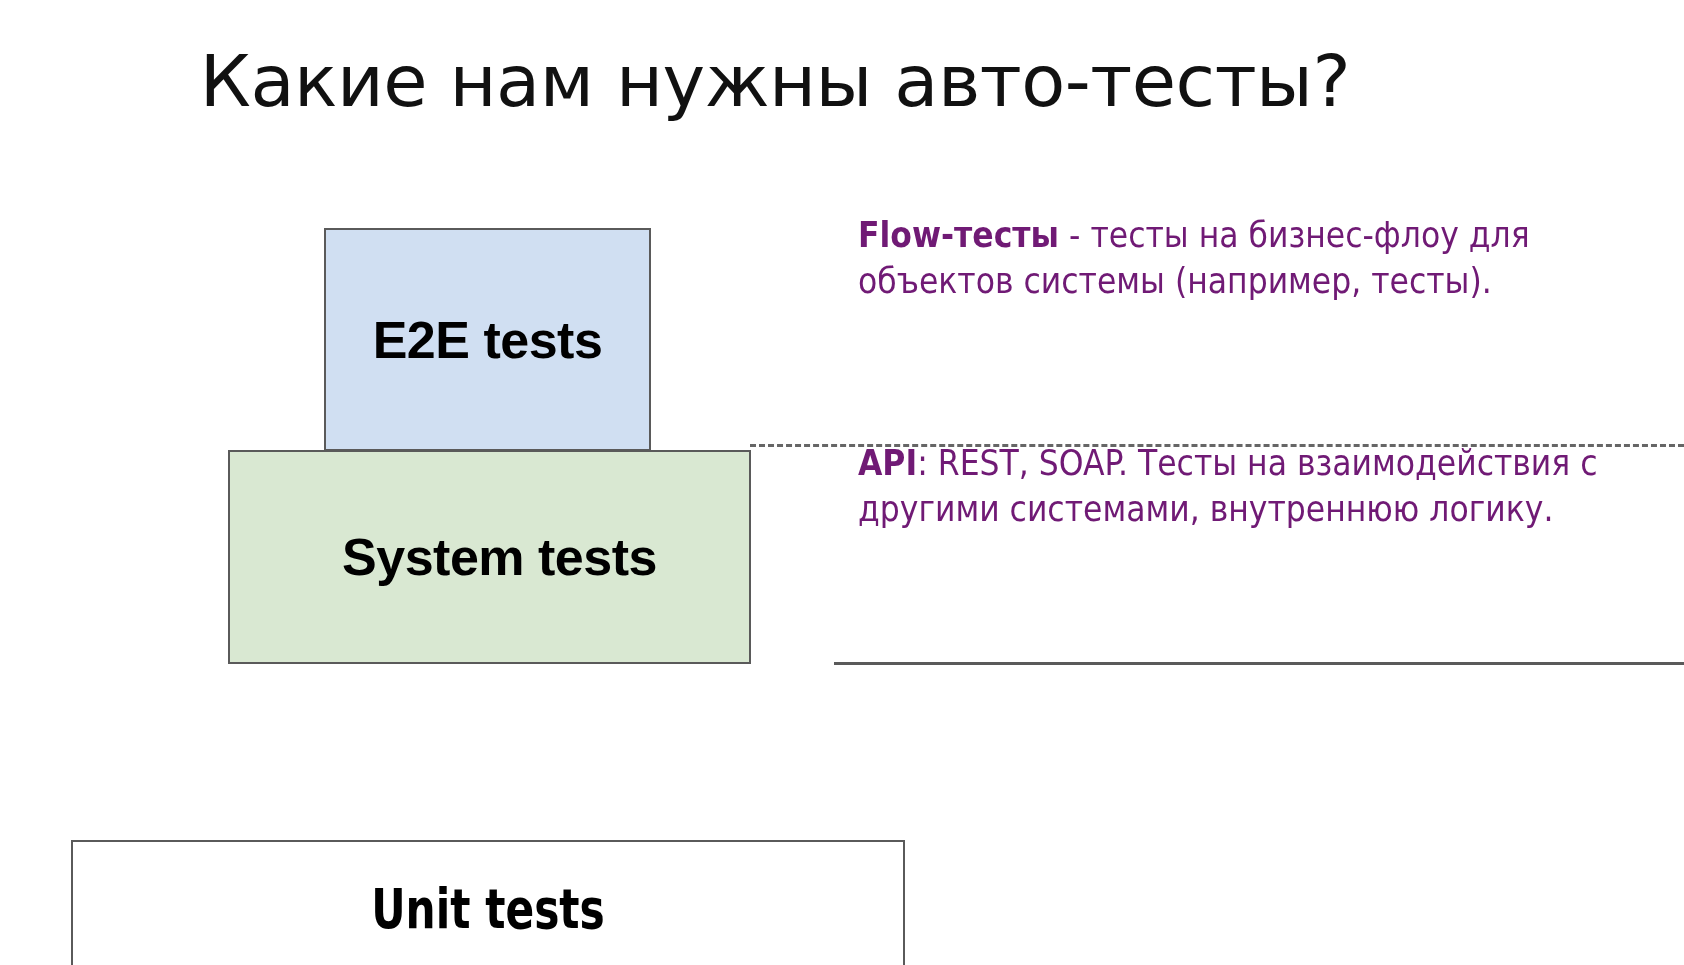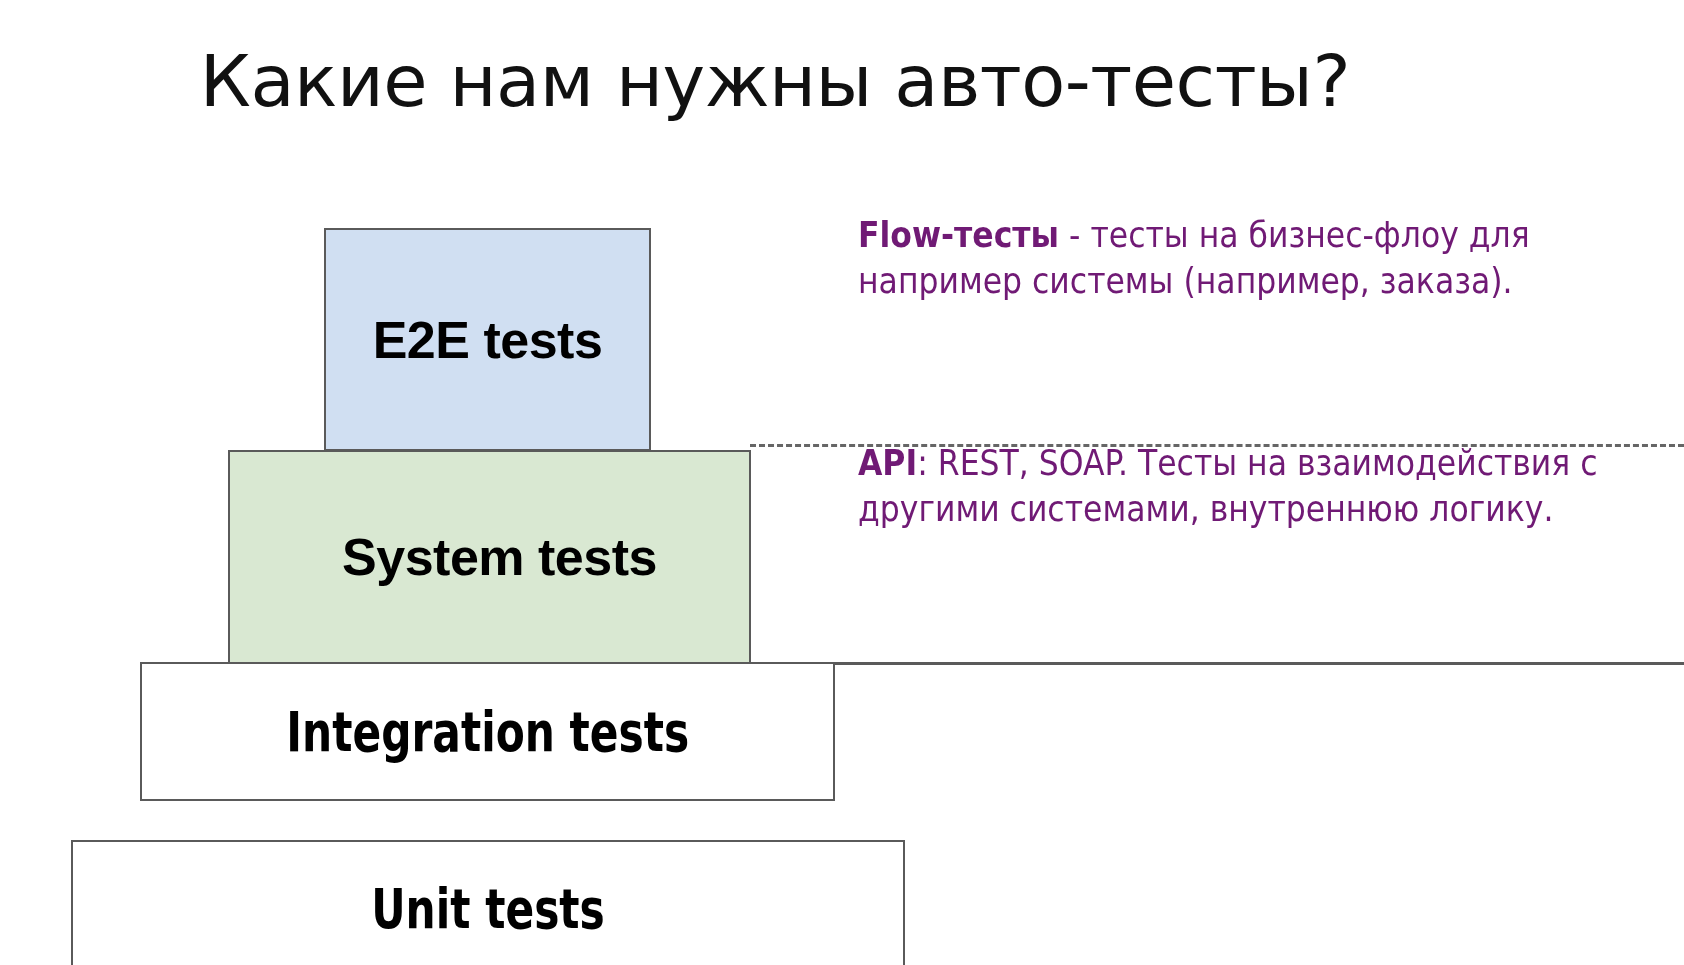--- a/index.html
+++ b/index.html
@@ -165,38 +165,35 @@
 <body>
 
 <div id="slide">
 
   <div id="slide-title">Какие нам нужны авто-тесты?</div>
 
   <div class="pyr-box" id="box-unit">
     <span class="pyr-label">Unit tests</span>
   </div>
 
-  <div class="pyr-box" id="box-integration">
-    <span class="pyr-label">Integration tests</span>
-  </div>
 
   <div class="pyr-box" id="box-system">
     <span class="pyr-label">System tests</span>
   </div>
 
   <div class="pyr-box" id="box-e2e">
     <span class="pyr-label">E2E tests</span>
   </div>
 
   <div id="divider-dashed"></div>
   <div id="divider-solid"></div>
 
   <div class="note" id="note-top">
     <span class="note-line"><b>Flow-тесты</b><span> - тесты на бизнес-флоу для</span></span>
-    <span class="note-line">например системы (например, заказа).</span>
+    <span class="note-line">объектов системы (например, тесты).</span>
   </div>
 
   <div class="note" id="note-bottom">
     <span class="note-line"><b>API</b><span>: REST, SOAP. Тесты на взаимодействия с</span></span>
     <span class="note-line">другими системами, внутреннюю логику.</span>
   </div>
 
 </div>
 
 </body></html>

